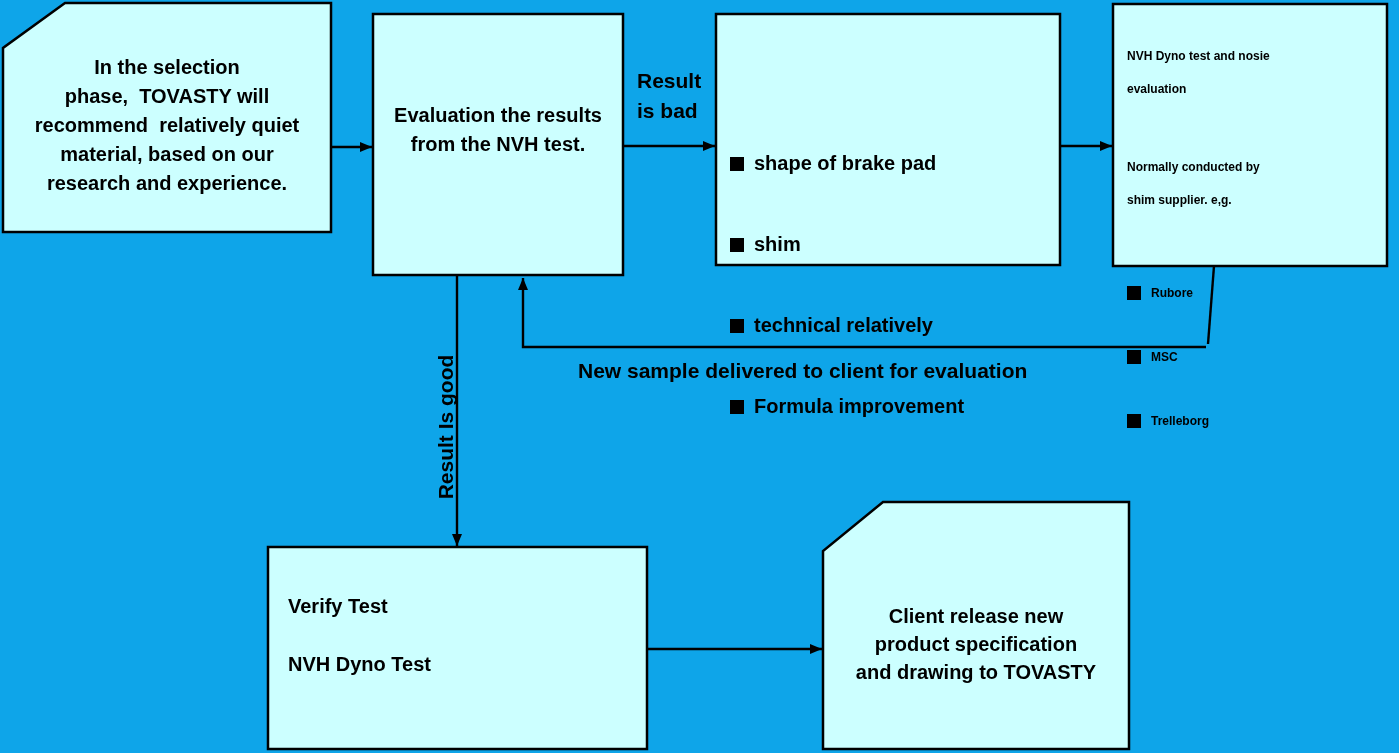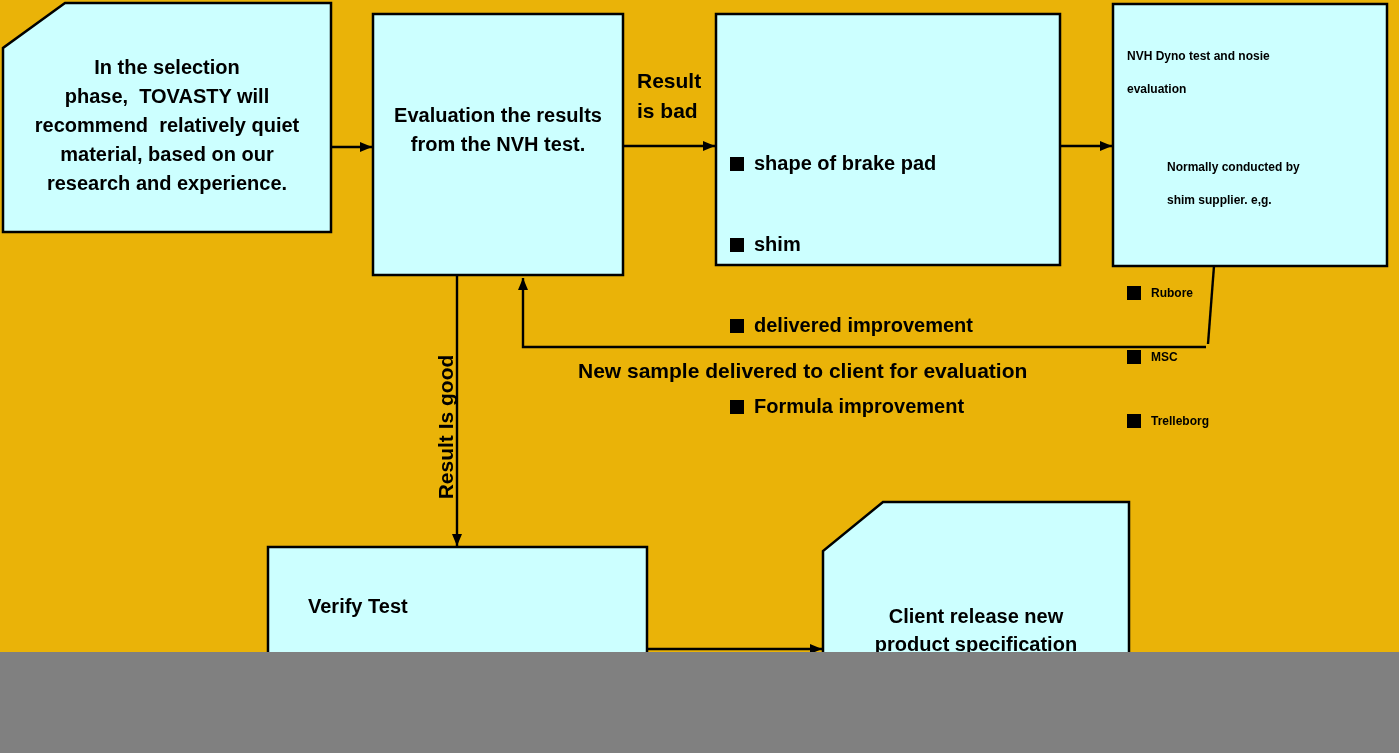--- a/index.html
+++ b/index.html
@@ -3,22 +3,22 @@
 <meta charset="utf-8">
 <style>
   html, body { margin: 0; padding: 0; }
   body {
     font-family: "Liberation Sans", sans-serif;
     background: #808080;
   }
   .canvas {
     position: relative;
     width: 1399px;
-    height: 652px;
-    background: #eab308;
+    height: 753px;
+    background: #0ea5e9;
     overflow: hidden;
     color: #000;
   }
   svg.layer {
     position: absolute;
     left: 0; top: 0;
     width: 1399px;
     height: 753px;
   }
   .box-shape {
@@ -81,23 +81,23 @@
     margin-right: 10px;
     flex: 0 0 auto;
   }
   .box4-content {
     left: 1113px; top: 4px; width: 262px;
     box-sizing: border-box;
     padding: 8px 0 0 14px;
     font-size: 12px;
   }
   .box4-content .para { line-height: 33px; white-space: pre-wrap; font-weight: bold; }
-  .box4-content .para + .para { margin-top: 17px; margin-left: 40px; }
+  .box4-content .para + .para { margin-top: 17px; }
   .box5-text {
-    left: 308px; top: 592px;
+    left: 288px; top: 592px;
     font-size: 20px; line-height: 29px;
   }
   .box6-text {
     left: 823px; top: 502px; width: 306px; height: 247px;
     font-size: 20px; line-height: 28px;
     padding-top: 36px;
   }
   .label-result-bad {
     left: 637px; top: 66px;
     font-size: 21px; line-height: 30px;
@@ -156,21 +156,21 @@
       <li>
         <span class="sq"></span>
         <span>shape of brake pad</span>
       </li>
       <li>
         <span class="sq"></span>
         <span>shim</span>
       </li>
       <li>
         <span class="sq"></span>
-        <span>delivered improvement</span>
+        <span>technical relatively</span>
       </li>
       <li>
         <span class="sq"></span>
         <span>Formula improvement</span>
       </li>
     </ul>
   </div>
 
   <div class="txt box4-content">
     <div class="para">NVH Dyno test and nosie

